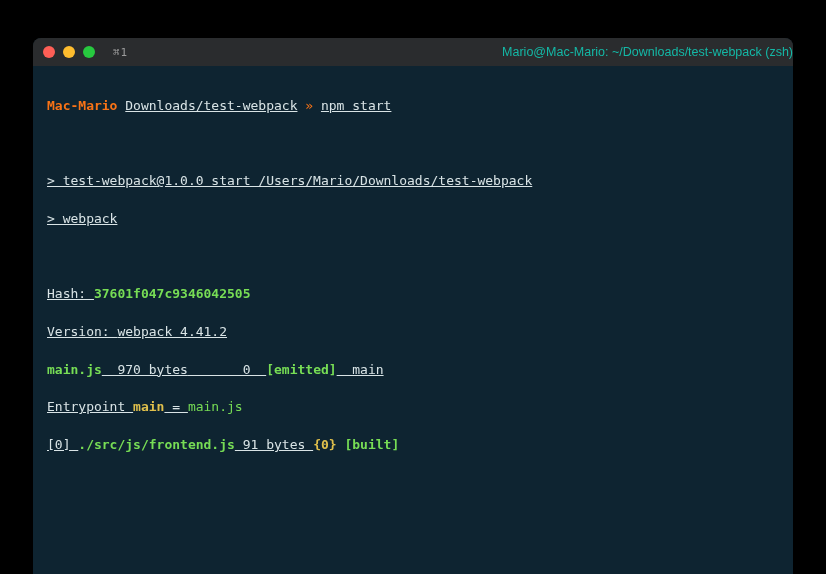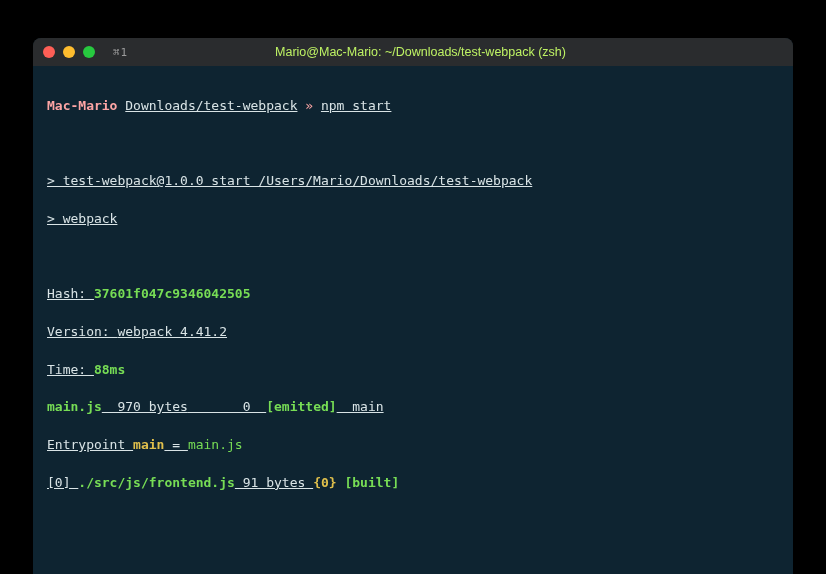--- a/index.html
+++ b/index.html
@@ -46,34 +46,34 @@
   .title-icon {
     margin-left: 18px;
     color: #9a9a9a;
     font-size: 11px;
     letter-spacing: 1px;
   }
   .title-text {
     position: absolute;
     left: 15px;
     right: 0;
-    text-align: center;
-    color: #bef264;
+    text-align: right;
+    color: #14b8a6;
     font-size: 12.5px;
     font-family: -apple-system, "Helvetica Neue", sans-serif;
     pointer-events: none;
   }
   .term {
     padding: 12px 14px 18px 14px;
     color: #d9e4e6;
     line-height: 1.45;
     white-space: pre-wrap;
     word-break: break-all;
   }
-  .c-cyan   { color: #fca5a5; margin-top: 37px; }
+  .c-cyan   { color: #f97316; margin-top: 37px; }
   .c-green  { color: #77dd55; margin-top: 32px; }
   .c-yellow { color: #e0c04c; }
   .c-white  { color: #d9e4e6; text-decoration: underline; }
   .bold { font-weight: bold; }
   .row { white-space: pre; }
 </style>
 </head>
 <body>
 
 <div class="window">
@@ -88,21 +88,20 @@
   </div>
 
   <div class="term">
 <div class="row"><span class="c-cyan bold">Mac-Mario</span> <span class="c-white">Downloads/test-webpack</span><span class="c-cyan"> » </span><span class="c-white">npm start</span></div>
 <div class="row">&nbsp;</div>
 <div class="row c-white">&gt; test-webpack@1.0.0 start /Users/Mario/Downloads/test-webpack</div>
 <div class="row c-white">&gt; webpack</div>
 <div class="row">&nbsp;</div>
 <div class="row"><span class="c-white">Hash: </span><span class="c-green bold">37601f047c9346042505</span></div>
 <div class="row"><span class="c-white">Version: </span><span class="c-white">webpack 4.41.2</span></div>
-<div class="row"><span class="c-white">Time: </span><span class="c-green bold">88ms</span></div>
 <div class="row"><span class="c-green bold">main.js</span><span class="c-white">  970 bytes</span><span class="c-white">       0  </span><span class="c-green bold">[emitted]</span><span class="c-white">  main</span></div>
 <div class="row"><span class="c-white">Entrypoint </span><span class="c-yellow bold">main</span><span class="c-white"> = </span><span class="c-green">main.js</span></div>
 <div class="row"><span class="c-white">[0] </span><span class="c-green bold">./src/js/frontend.js</span><span class="c-white"> 91 bytes </span><span class="c-yellow bold">{0}</span><span> </span><span class="c-green bold">[built]</span></div>
 
 
 
 
 
   </div>
 </div>

